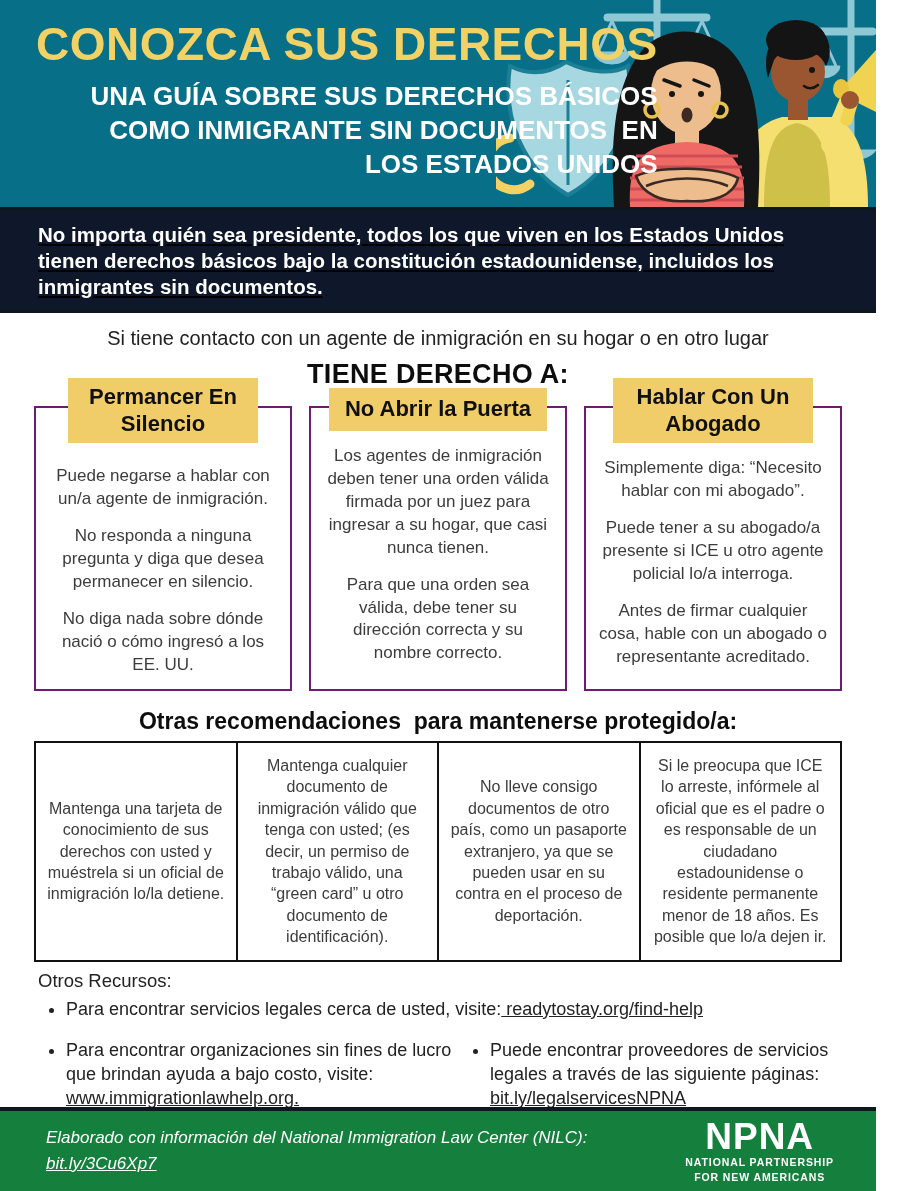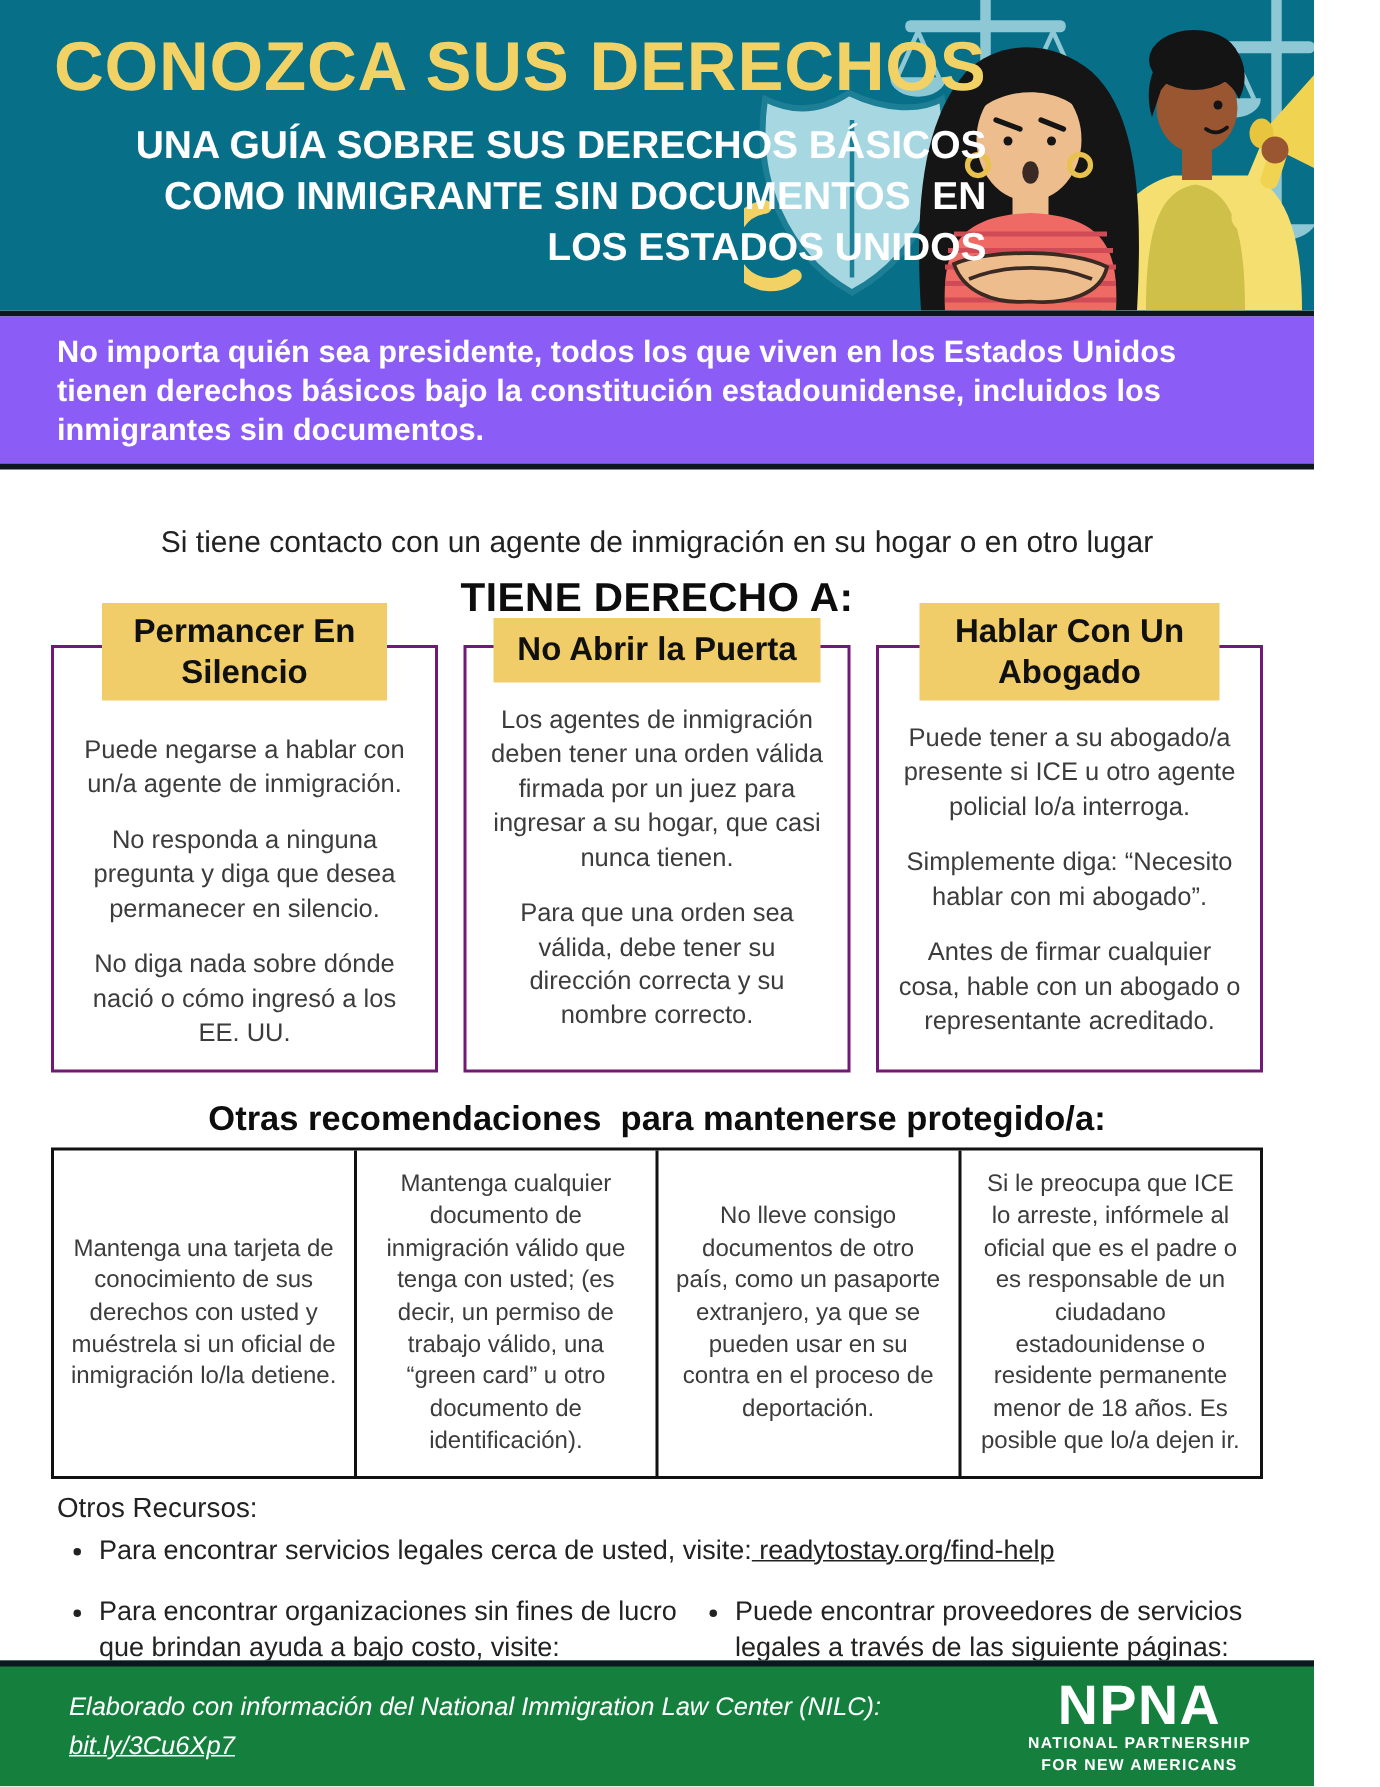--- a/index.html
+++ b/index.html
@@ -11,26 +11,26 @@
   .hero { height:207px; background:#076f88; position:relative; flex:0 0 auto; }
   .hero-text { position:absolute; left:36px; top:20px; z-index:2; }
   .hero-title { color:#f2d264; font-size:46px; font-weight:800; letter-spacing:0.5px; line-height:1.05; }
   .hero-sub { margin-top:12px;text-align:right; }
   .hero-sub div { color:#ffffff; font-size:26px; font-weight:800; line-height:1.3; white-space:pre-wrap; }
   .hero-illus { position:absolute; right:0; top:0; z-index:1; }
 
   .divider { height:4px; background:#0e1620; flex:0 0 auto; }
 
   
-  .banner { background:#8b5cf6; padding:11px 38px 10px; flex:0 0 auto; }
+  .banner { background:#0f172a; padding:11px 38px 10px; flex:0 0 auto;text-decoration:underline; }
   .banner div { color:#ffffff; font-weight:700; font-size:20.5px; line-height:1.26; }
 
   
   .main { flex:1 1 auto; overflow:hidden; }
-  .context { text-align:center; font-size:20px; color:#222222; margin-top:38px; }
+  .context { text-align:center; font-size:20px; color:#222222; margin-top:14px; }
   .rights-heading { text-align:center; font-size:27px; font-weight:800; color:#0d0d0d; margin-top:9px; letter-spacing:0.3px; }
 
   .cards { display:flex; gap:17px; margin:16px 34px 0; }
   .card { flex:1 1 0; border:2px solid #701a75; display:flex; flex-direction:column; align-items:center; padding:0 12px 12px; min-height:272px; background:#ffffff; }
   .chip { background:#f0cd69; color:#101010; font-weight:800; font-size:22px; line-height:1.2; text-align:center; padding:6px 10px; }
   .chip-1 { width:190px; margin-top:-30px; }
   .chip-2 { white-space:nowrap; padding:8px 16px; margin-top:-20px; }
   .chip-3 { width:200px; margin-top:-30px; }
   .card p { font-size:17px; color:#3c3c3c; text-align:center; line-height:1.35; margin-top:14px; }
   .card-1 p:first-of-type { margin-top:22px; }
@@ -161,22 +161,22 @@
         <p>No responda a ninguna pregunta y diga que desea permanecer en silencio.</p>
         <p>No diga nada sobre dónde nació o cómo ingresó a los EE. UU.</p>
       </div>
       <div class="card card-2">
         <div class="chip chip-2">No Abrir la Puerta</div>
         <p>Los agentes de inmigración deben tener una orden válida firmada por un juez para ingresar a su hogar, que casi nunca tienen.</p>
         <p>Para que una orden sea válida, debe tener su dirección correcta y su nombre correcto.</p>
       </div>
       <div class="card card-3">
         <div class="chip chip-3">Hablar Con Un Abogado</div>
+        <p>Simplemente diga: “Necesito hablar con mi abogado”.</p>
         <p>Puede tener a su abogado/a presente si ICE u otro agente policial lo/a interroga.</p>
-        <p>Simplemente diga: “Necesito hablar con mi abogado”.</p>
         <p>Antes de firmar cualquier cosa, hable con un abogado o representante acreditado.</p>
       </div>
     </div>
 
     <h3 class="rec-heading">Otras recomendaciones  para mantenerse protegido/a:</h3>
 
     <div class="rec-table">
       <div class="rec-cell">
           <span>Mantenga una tarjeta de conocimiento de sus derechos con usted y muéstrela si un oficial de inmigración lo/la detiene.</span>
         </div>

